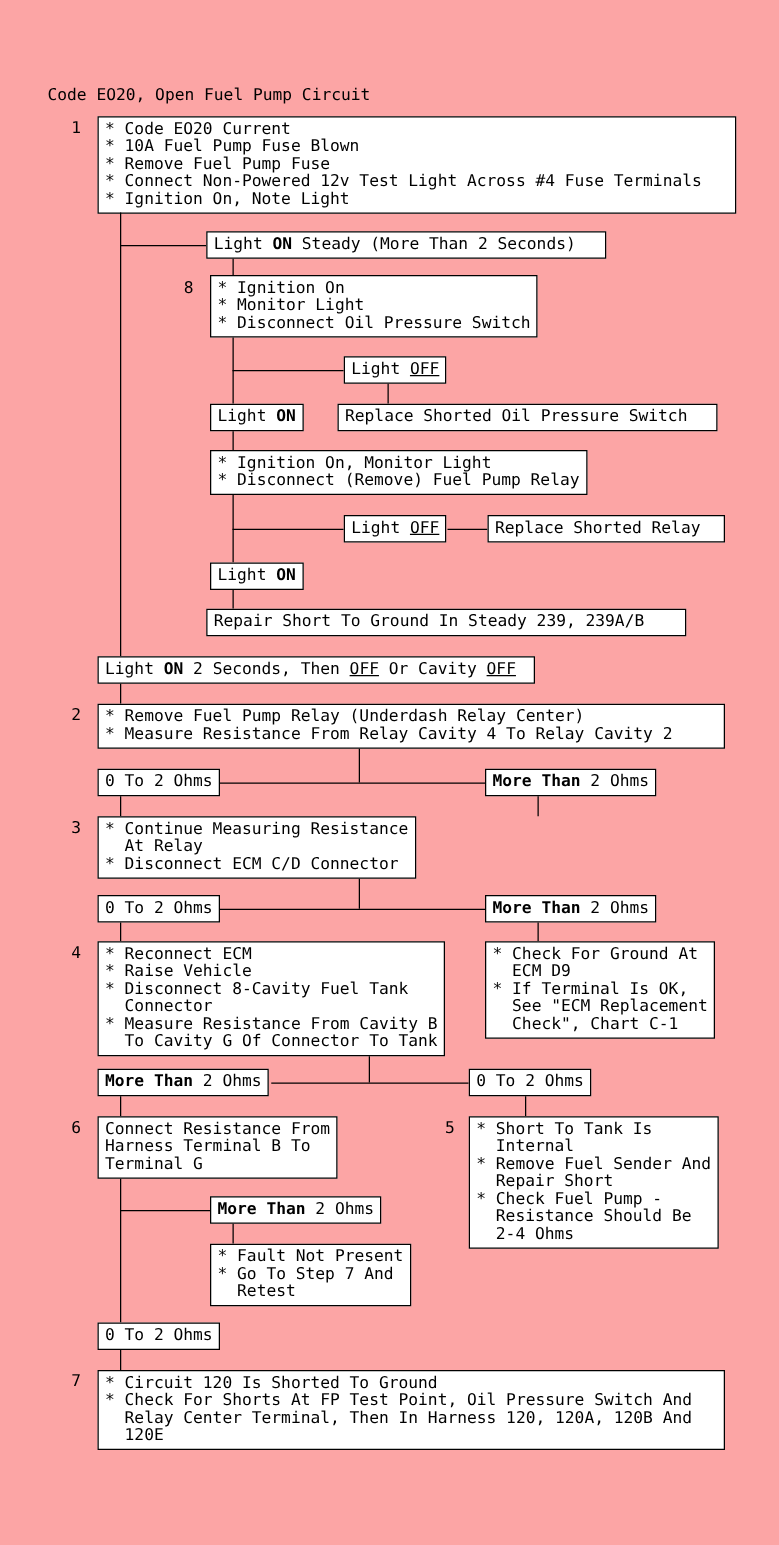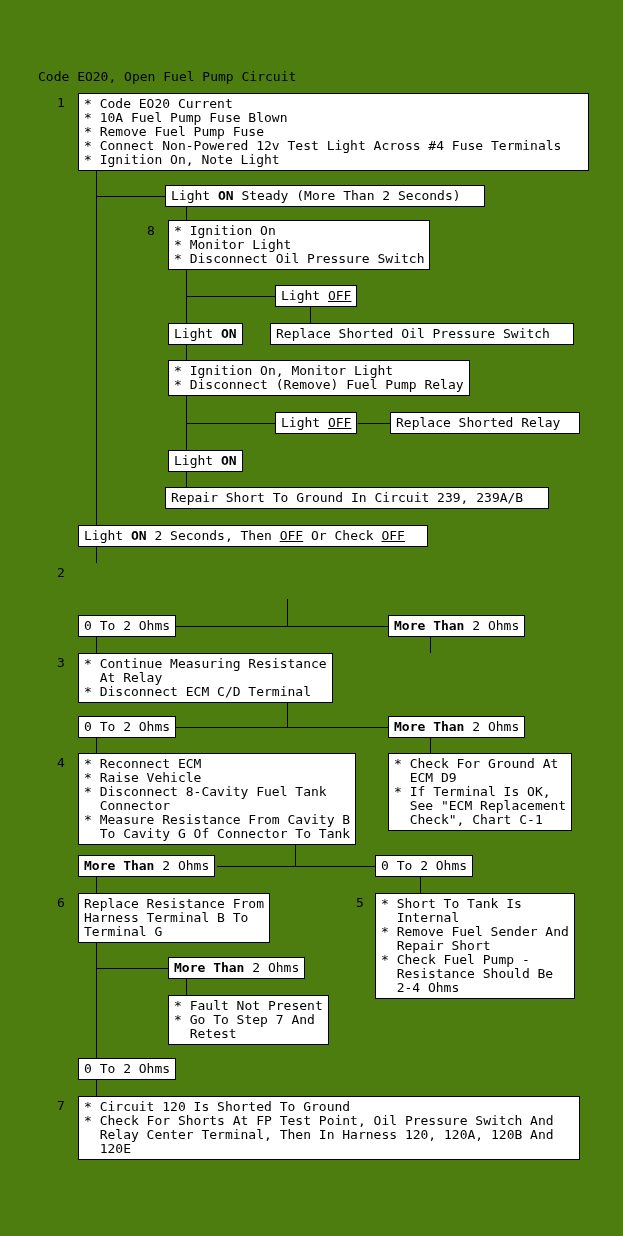--- a/index.html
+++ b/index.html
@@ -1,17 +1,17 @@
 <!DOCTYPE html>
 <html><head>
 <meta charset="utf-8">
 <style>
   html, body { margin:0; padding:0; background:#ffffff; }
   .canvas {
-    position:relative; width:623px; height:1236px; background:#4d7c0f;
+    position:relative; width:623px; height:1236px; background:#fca5a5;
     font-family:"DejaVu Sans Mono","Liberation Mono",monospace;
     font-size:13px; line-height:14px; color:#000000;
   }
   .title { position:absolute; left:38px; top:70px; white-space:pre; }
   .box {
     position:absolute; border:1px solid #000000; background:#ffffff;
     padding:3px 5px; white-space:pre;
   }
   .stepnum { position:absolute; white-space:pre; }
   .vline { position:absolute; width:1px; background:#000000; }
@@ -59,40 +59,42 @@
   <div class="vline" style="left:186px;top:396px;height:54px"></div>
   <div class="hline" style="left:186px;top:423px;width:89px"></div>
 
   <div class="box" style="left:275px;top:412px"><span>Light </span><span style="text-decoration: underline;">OFF</span></div>
   <div class="hline" style="left:358px;top:423px;width:32px"></div>
   <div class="box" style="left:390px;top:412px;width:178px">Replace Shorted Relay</div>
 
   <div class="box" style="left:168px;top:450px"><span>Light </span><span style="font-weight: bold;">ON</span></div>
   <div class="vline" style="left:186px;top:472px;height:15px"></div>
 
-  <div class="box" style="left:165px;top:487px;width:372px">Repair Short To Ground In Circuit 239, 239A/B</div>
+  <div class="box" style="left:165px;top:487px;width:372px">Repair Short To Ground In Steady 239, 239A/B</div>
 
-  <div class="box" style="left:78px;top:525px;width:338px"><span>Light </span><span style="font-weight: bold;">ON</span><span> 2 Seconds, Then </span><span style="text-decoration: underline;">OFF</span><span> Or Check </span><span style="text-decoration: underline;">OFF</span></div>
+  <div class="box" style="left:78px;top:525px;width:338px"><span>Light </span><span style="font-weight: bold;">ON</span><span> 2 Seconds, Then </span><span style="text-decoration: underline;">OFF</span><span> Or Cavity </span><span style="text-decoration: underline;">OFF</span></div>
   <div class="vline" style="left:96px;top:547px;height:16px"></div>
 
   <div class="stepnum" style="left:57px;top:566px">2</div>
+  <div class="box" style="left:78px;top:563px;width:490px">* Remove Fuel Pump Relay (Underdash Relay Center)
+* Measure Resistance From Relay Cavity 4 To Relay Cavity 2</div>
 
   <div class="vline" style="left:287px;top:599px;height:27px"></div>
   <div class="hline" style="left:175px;top:626px;width:213px"></div>
 
   <div class="box" style="left:78px;top:615px">0 To 2 Ohms</div>
   <div class="box" style="left:388px;top:615px"><span style="font-weight: bold;">More Than</span><span> 2 Ohms</span></div>
 
   <div class="vline" style="left:96px;top:637px;height:16px"></div>
   <div class="vline" style="left:430px;top:637px;height:16px"></div>
 
   <div class="stepnum" style="left:57px;top:656px">3</div>
   <div class="box" style="left:78px;top:653px">* Continue Measuring Resistance
   At Relay
-* Disconnect ECM C/D Terminal</div>
+* Disconnect ECM C/D Connector</div>
 
   <div class="vline" style="left:287px;top:703px;height:24px"></div>
   <div class="hline" style="left:175px;top:727px;width:213px"></div>
 
   <div class="box" style="left:78px;top:716px">0 To 2 Ohms</div>
   <div class="box" style="left:388px;top:716px"><span style="font-weight: bold;">More Than</span><span> 2 Ohms</span></div>
 
   <div class="vline" style="left:96px;top:738px;height:15px"></div>
   <div class="vline" style="left:430px;top:738px;height:15px"></div>
 
@@ -112,21 +114,21 @@
   <div class="vline" style="left:295px;top:845px;height:21px"></div>
   <div class="hline" style="left:217px;top:866px;width:158px"></div>
 
   <div class="box" style="left:78px;top:855px"><span style="font-weight: bold;">More Than</span><span> 2 Ohms</span></div>
   <div class="box" style="left:375px;top:855px">0 To 2 Ohms</div>
 
   <div class="vline" style="left:96px;top:877px;height:16px"></div>
   <div class="vline" style="left:420px;top:877px;height:16px"></div>
 
   <div class="stepnum" style="left:57px;top:896px">6</div>
-  <div class="box" style="left:78px;top:893px">Replace Resistance From
+  <div class="box" style="left:78px;top:893px">Connect Resistance From
 Harness Terminal B To
 Terminal G</div>
   <div class="stepnum" style="left:356px;top:896px">5</div>
   <div class="box" style="left:375px;top:893px">* Short To Tank Is
   Internal
 * Remove Fuel Sender And
   Repair Short
 * Check Fuel Pump -
   Resistance Should Be
   2-4 Ohms</div>

